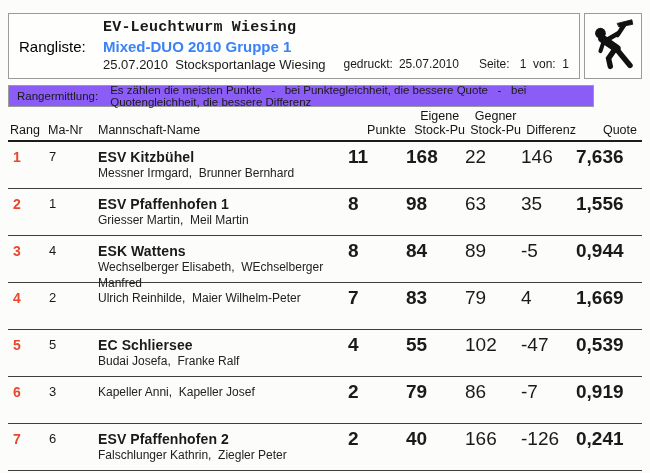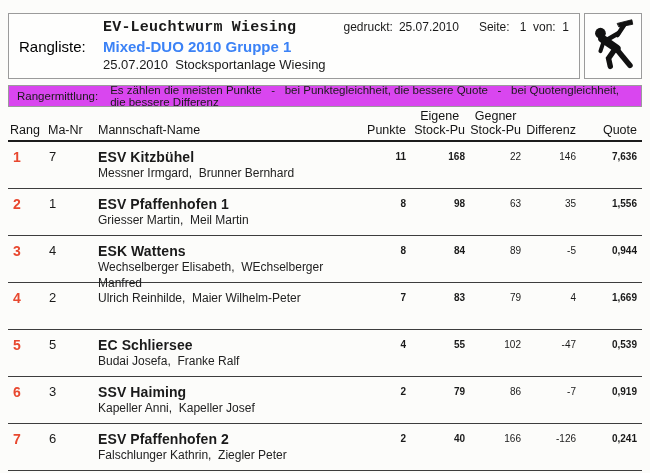--- a/index.html
+++ b/index.html
@@ -22,32 +22,32 @@
     display: flex; padding: 3px 8px 3px 10px;
   }
   .hdr-label {
     width: 84px; font-size: 15px; color: #000000;
     padding-top: 21px; flex-shrink: 0;
   }
   .hdr-center { flex: 1; display: flex; flex-direction: column; justify-content: space-between; padding: 2px 0 3px 0; }
   .club { font-size: 15px; font-weight: bold; letter-spacing: .2px; font-family: Liberation Mono, monospace; }
   .comp-title { font-size: 15px; font-weight: bold; }
   .date-venue { font-size: 13px; white-space: pre-wrap; }
-  .hdr-right { display: flex; flex-direction: column; justify-content: space-between; align-items: flex-end; padding: 3px 2px 4px 0; }
+  .hdr-right { display: flex; flex-direction: row; justify-content: space-between; align-items: flex-end; padding: 3px 2px 4px 0; }
   .printed-line { font-size: 12px; display: flex; gap: 6px; white-space: pre-wrap; }
   .counts-line { font-size: 13.5px; display: flex; gap: 26px; white-space: pre-wrap; }
   .icon-box {
     width: 58px; height: 66px; border: 1px solid #9b9b9b; background: #fefefd;
     display: flex; align-items: center; justify-content: center; flex-shrink: 0;
   }
 
   
   .rule-box {
-    position: absolute; top: 85px; left: 8px; width: 634px; height: 22px;
-    border: 1px solid #9b9b9b; background: #d946ef;
+    position: absolute; top: 85px; left: 8px; width: 586px; height: 22px;
+    border: 1px solid #9b9b9b; background: #8b5cf6;
     display: flex; align-items: center; gap: 12px;
     font-size: 11.5px; padding: 0 6px 0 8px; white-space: pre-wrap;
   }
 
   
   .rtable { position: absolute; top: 109px; left: 8px; width: 634px; }
   .tgrid {
     display: grid;
     grid-template-columns: 38px 50px 1fr 58px 59px 56px 55px 66px;
     align-items: end;
@@ -72,21 +72,21 @@
     align-items: start;
     padding-top: 7px;
   }
   .rank {
     padding-left: 5px; font-size: 14px; font-weight: bold; line-height: 16px;
   }
   .manr { padding-left: 3px; font-size: 13px; line-height: 16px; }
   .namecell { padding-left: 2px; }
   .team { font-size: 14px; font-weight: bold; line-height: 16px; letter-spacing: .1px; }
   .players { font-size: 12px; line-height: 16px; color: #222; white-space: pre-wrap; }
-  .num { text-align: right; font-size: 10px; line-height: 16px; }
+  .num { font-size: 19px; line-height: 16px; }
   .bold { font-weight: bold; }
   .quotecell { padding-right: 5px; }
 </style>
 </head>
 <body>
 
 <div class="page">
 
   <div class="header-row">
     <div class="header-box">
@@ -215,21 +215,20 @@
     <div class="num bold">55</div>
     <div class="num">102</div>
     <div class="num">-47</div>
     <div class="num bold quotecell">0,539</div>
   </div>
 
   <div class="tgrid row">
     <div class="rank" style="color: rgb(232, 72, 47);">6</div>
     <div class="manr">3</div>
     <div class="namecell">
-      <div class="team">SSV Haiming</div>
       <div class="players">Kapeller Anni,  Kapeller Josef</div>
     </div>
     <div class="num bold">2</div>
     <div class="num bold">79</div>
     <div class="num">86</div>
     <div class="num">-7</div>
     <div class="num bold quotecell">0,919</div>
   </div>
 
   <div class="tgrid row">

